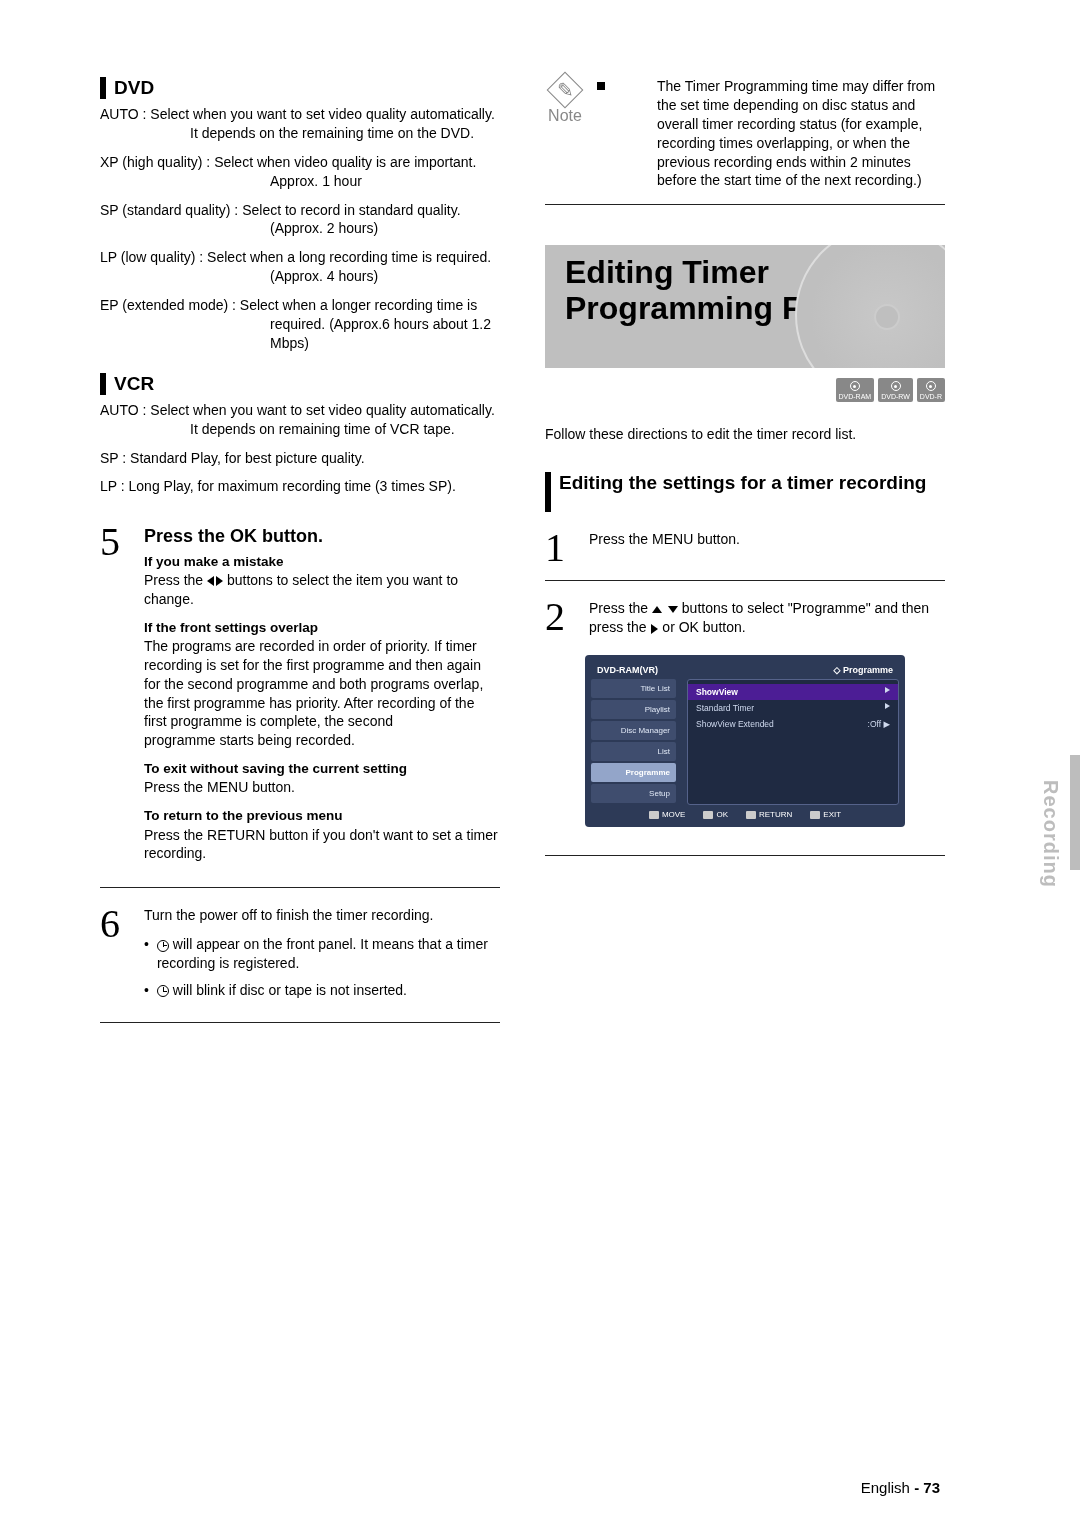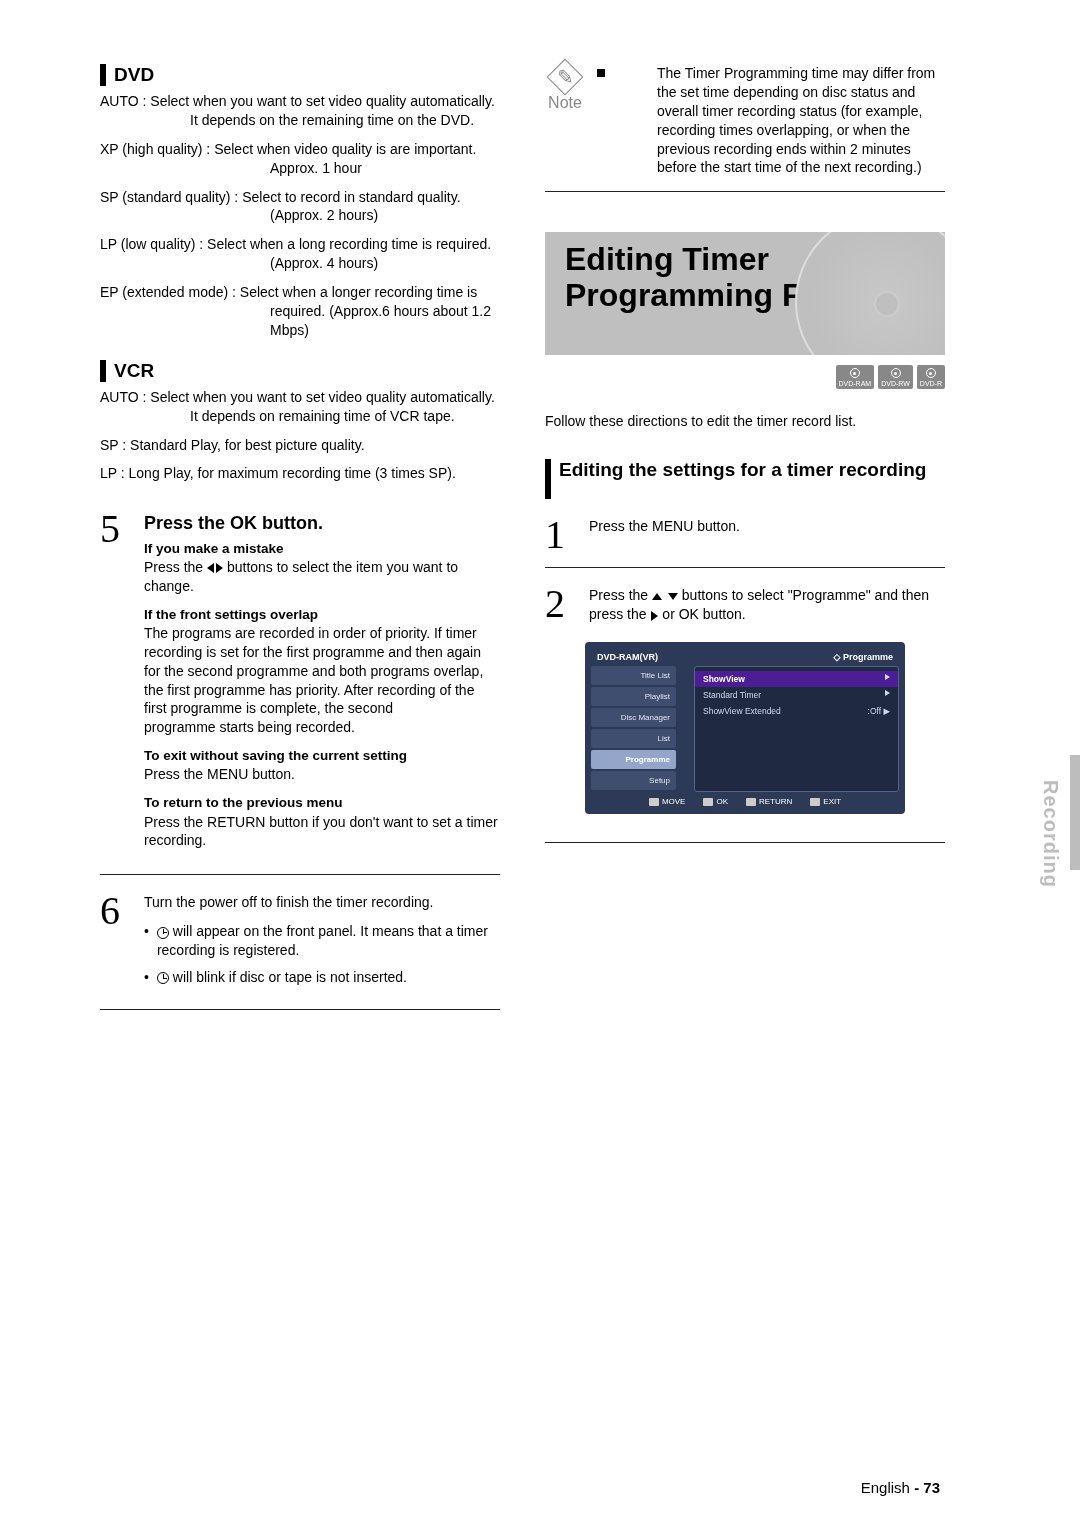--- a/index.html
+++ b/index.html
@@ -7,21 +7,21 @@
     font-family: Arial, Helvetica, sans-serif;
     background: #fff;
     width: 1080px;
     height: 1526px;
     position: relative;
     color: #000;
   }
   .page {
     position: absolute;
     left: 100px;
-    top: 64px;
+    top: 77px;
     width: 890px;
     height: 1350px;
     display: flex;
     gap: 45px;
   }
   .col { flex: 1; }
   .col-left { width: 400px; flex: 0 0 400px; }
   .col-right { width: 400px; flex: 0 0 400px; }
 
   .section-title {
@@ -84,21 +84,21 @@
 
   .sub-section-title {
     display:flex; align-items:flex-start; font-weight:bold; font-size:19px; margin:30px 0 10px 0; line-height:1.15;
   }
   .sub-section-title .bar { width:6px; height:40px; background:#000; margin-right:8px; flex-shrink:0;}
 
   .osd {
     width: 320px; margin: 18px auto 0; background:#2d3a57; border-radius:4px; padding:6px; color:#fff; font-size:9px;
   }
   .osd-top { display:flex; justify-content:space-between; padding:4px 6px; font-weight:bold; font-size:9px;}
-  .osd-body { display:flex; gap:18px; }
+  .osd-body { display:flex; gap:11px; }
   .osd-menu { display:flex; flex-direction:column; width:85px; }
   .osd-menu-item { background:#3f4d6e; margin-bottom:2px; padding:5px 6px; font-size:8px; text-align:right; color:#dfe7f5; border-radius:2px;}
   .osd-menu-item.active { background:#93a5c9; color:#fff; font-weight:bold;}
   .osd-panel { flex:1; background:#1f2a42; border:1px solid #55628a; border-radius:3px; padding:4px 0; }
   .osd-panel-row { display:flex; justify-content:space-between; padding:3px 8px; font-size:8.5px; color:#cfd9ee;}
   .osd-panel-row.hl { background:#4c1d95; color:#fff; font-weight:bold;}
   .osd-footer { display:flex; gap:18px; justify-content:center; padding:5px 0 2px; font-size:8px; align-items:center;}
   .osd-footer .k { display:flex; align-items:center; gap:3px; }
   .osd-key { width:10px; height:8px; background:#ccc; border-radius:1px; }
 

